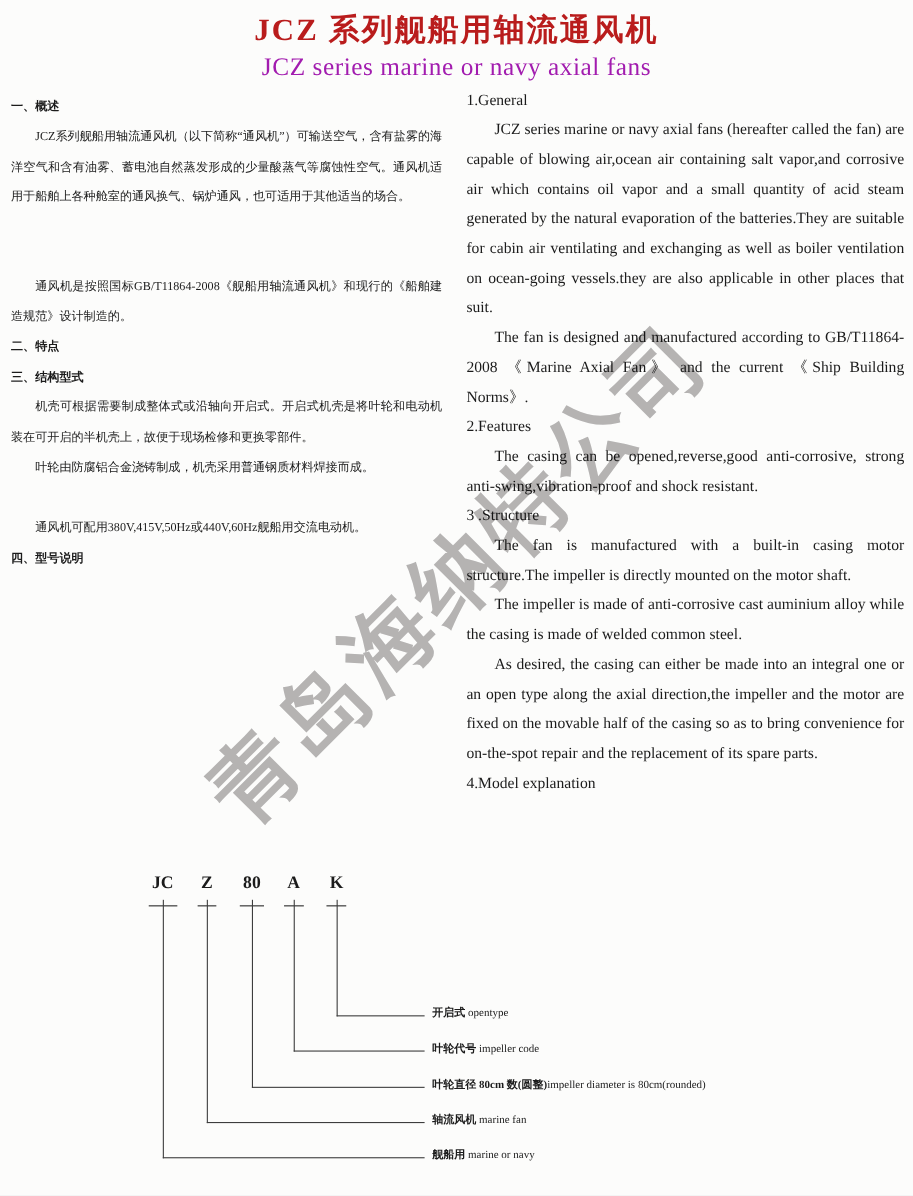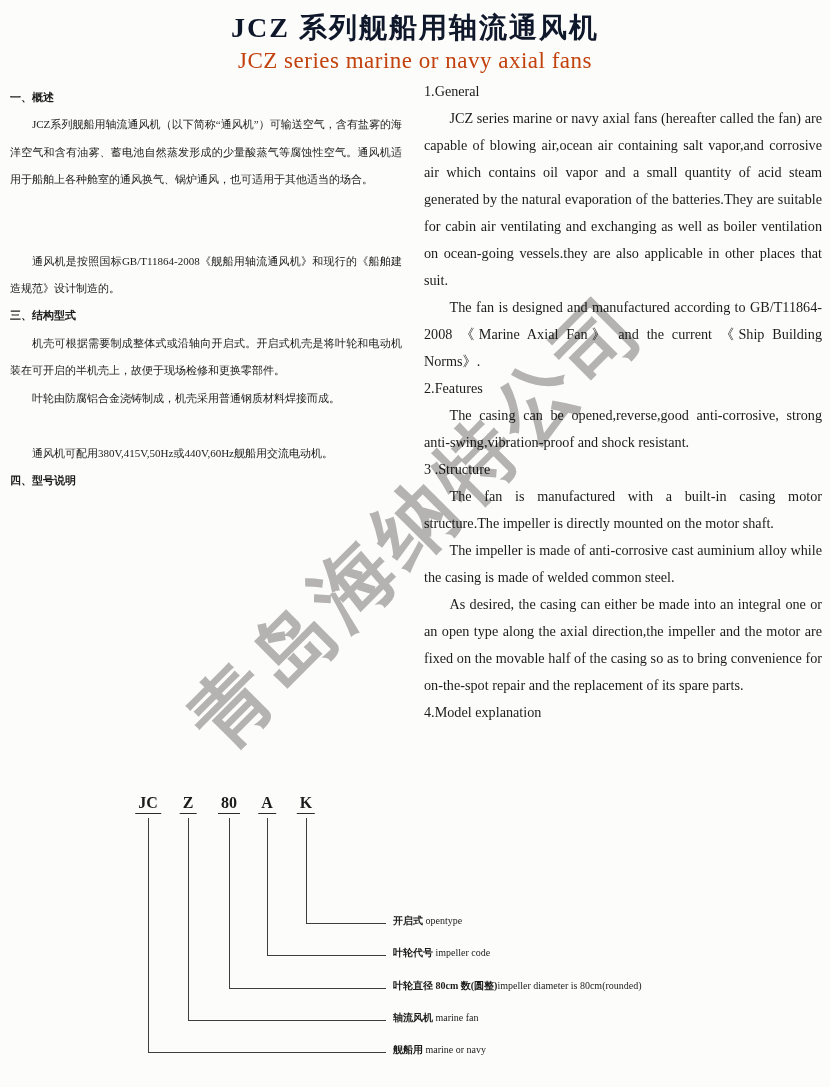--- a/index.html
+++ b/index.html
@@ -9,25 +9,25 @@
     margin:0 auto;
     background:#fcfcfb;
     color:#1b1b1b;
     font-family:"Liberation Serif", serif;
     overflow:hidden;
   }
   
   .title-block{position:absolute;left:0;top:10px;width:830px;text-align:center;z-index:2;}
   .title-zh{
     font-size:28px;font-weight:bold;letter-spacing:2px;
-    color:#0f172a;line-height:36px;margin:0;
+    color:#b91c1c;line-height:36px;margin:0;
   }
   .title-en{
     font-size:23px;font-weight:normal;letter-spacing:0.5px;
-    color:#c2410c;line-height:30px;margin:0;
+    color:#a21caf;line-height:30px;margin:0;
   }
   
   .watermark{
     position:absolute;left:60px;top:468px;width:716px;height:110px;
     text-align:center;white-space:nowrap;
     font-family:"DejaVu Sans", sans-serif;
     font-size:80px;font-weight:bold;letter-spacing:6px;
     color:#aaa8a8;
     transform:rotate(-45deg);
     mix-blend-mode:multiply;
@@ -43,21 +43,21 @@
   .col-left .para{text-indent:2em;}
   .col-left .mt-lg{margin-top:54px;}
   .col-left .mt-md{margin-top:28px;}
   .col-right{left:424px;top:78px;width:398px;font-size:14.2px;line-height:27px;}
   .col-right .hd{text-align:left;}
   .col-right .para{text-indent:1.8em;}
   
   .dg-code{
     position:absolute;top:794px;transform:translateX(-50%);
     font-size:16px;font-weight:bold;
-    border-bottom:1px solid #2a2a2a;padding:0 3px 1px 3px;
+    border-bottom:1px solid #2a2a2a;padding:0 3px 11px 3px;
     z-index:2;
   }
   .dg-code-0{left:148px;}
   .dg-code-1{left:188px;}
   .dg-code-2{left:229px;}
   .dg-code-3{left:267px;}
   .dg-code-4{left:306px;}
   .dg-line{
     position:absolute;top:818px;
     border-left:1.5px solid #3d3d3d;border-bottom:1.5px solid #3d3d3d;
@@ -89,20 +89,21 @@
     <h1 class="title-zh">JCZ 系列舰船用轴流通风机</h1>
     <h2 class="title-en">JCZ series marine or navy axial fans</h2>
   </div>
 
   <div class="watermark">青岛海纳特公司</div>
 
   <div class="col col-left">
     <p class="hd">一、概述</p>
     <p class="para">JCZ系列舰船用轴流通风机（以下简称“通风机”）可输送空气，含有盐雾的海洋空气和含有油雾、蓄电池自然蒸发形成的少量酸蒸气等腐蚀性空气。通风机适用于船舶上各种舱室的通风换气、锅炉通风，也可适用于其他适当的场合。</p>
     <p class="para mt-lg">通风机是按照国标GB/T11864-2008《舰船用轴流通风机》和现行的《船舶建造规范》设计制造的。</p>
+    <p class="hd">二、特点</p>
     <p class="hd">三、结构型式</p>
     <p class="para">机壳可根据需要制成整体式或沿轴向开启式。开启式机壳是将叶轮和电动机装在可开启的半机壳上，故便于现场检修和更换零部件。</p>
     <p class="para">叶轮由防腐铝合金浇铸制成，机壳采用普通钢质材料焊接而成。</p>
     <p class="para mt-md">通风机可配用380V,415V,50Hz或440V,60Hz舰船用交流电动机。</p>
     <p class="hd">四、型号说明</p>
   </div>
 
   <div class="col col-right">
     <p class="hd">1.General</p>
     <p class="para">JCZ series marine or navy axial fans (hereafter called the fan) are capable of blowing air,ocean air containing salt vapor,and corrosive air which contains oil vapor and a small quantity of acid steam generated by the natural evaporation of the batteries.They are suitable for cabin air ventilating and exchanging as well as boiler ventilation on ocean-going vessels.they are also applicable in other places that suit.</p>

